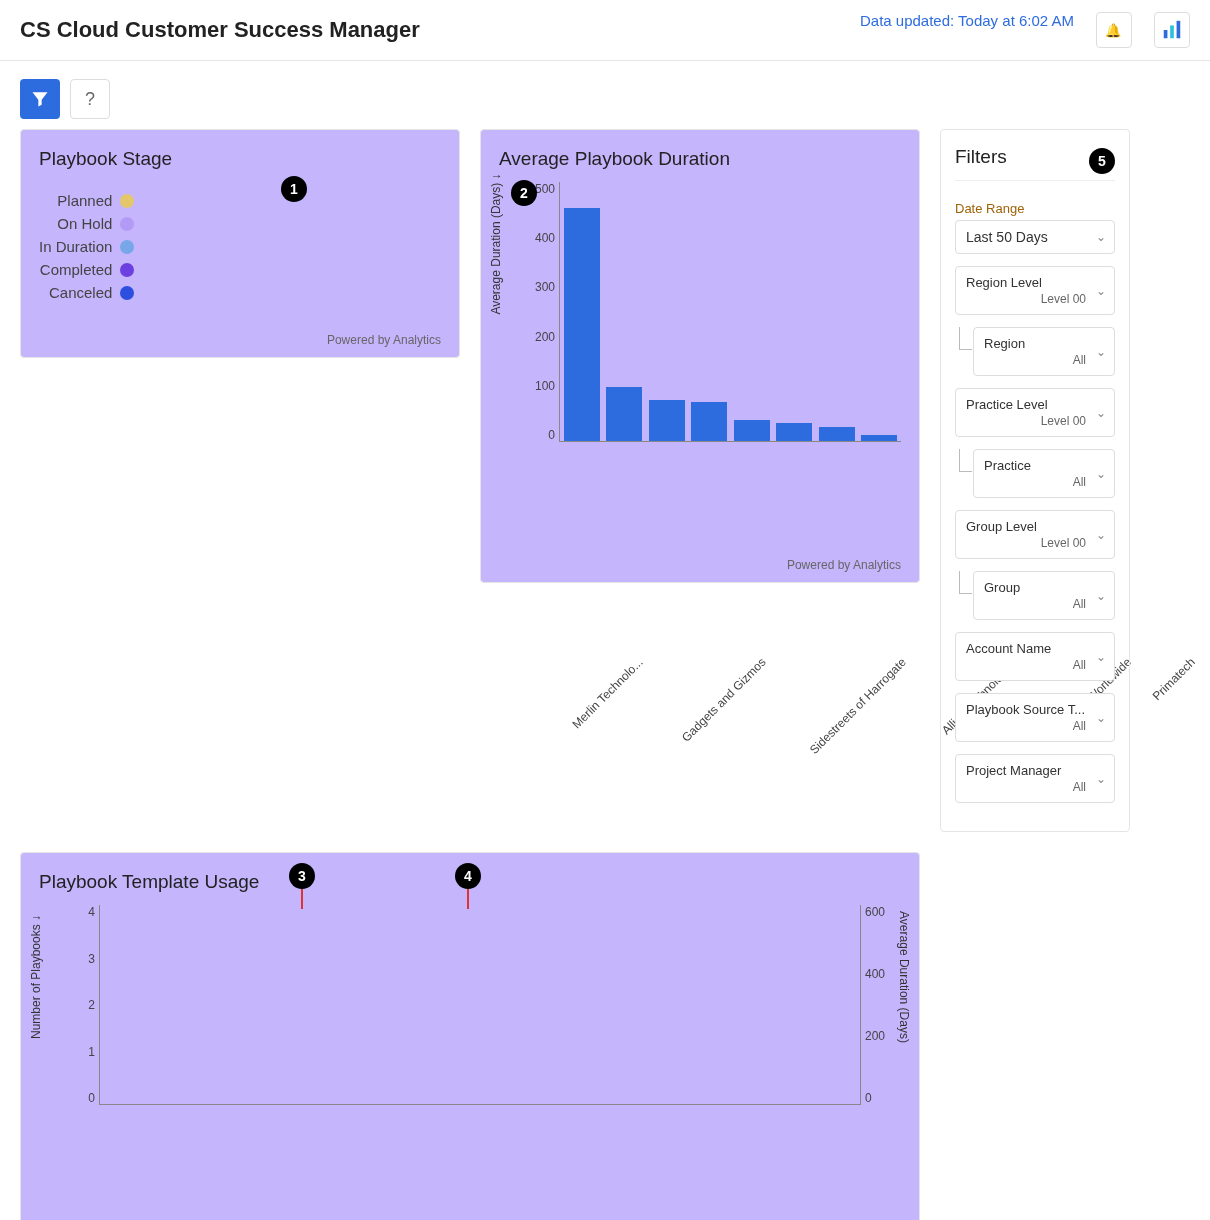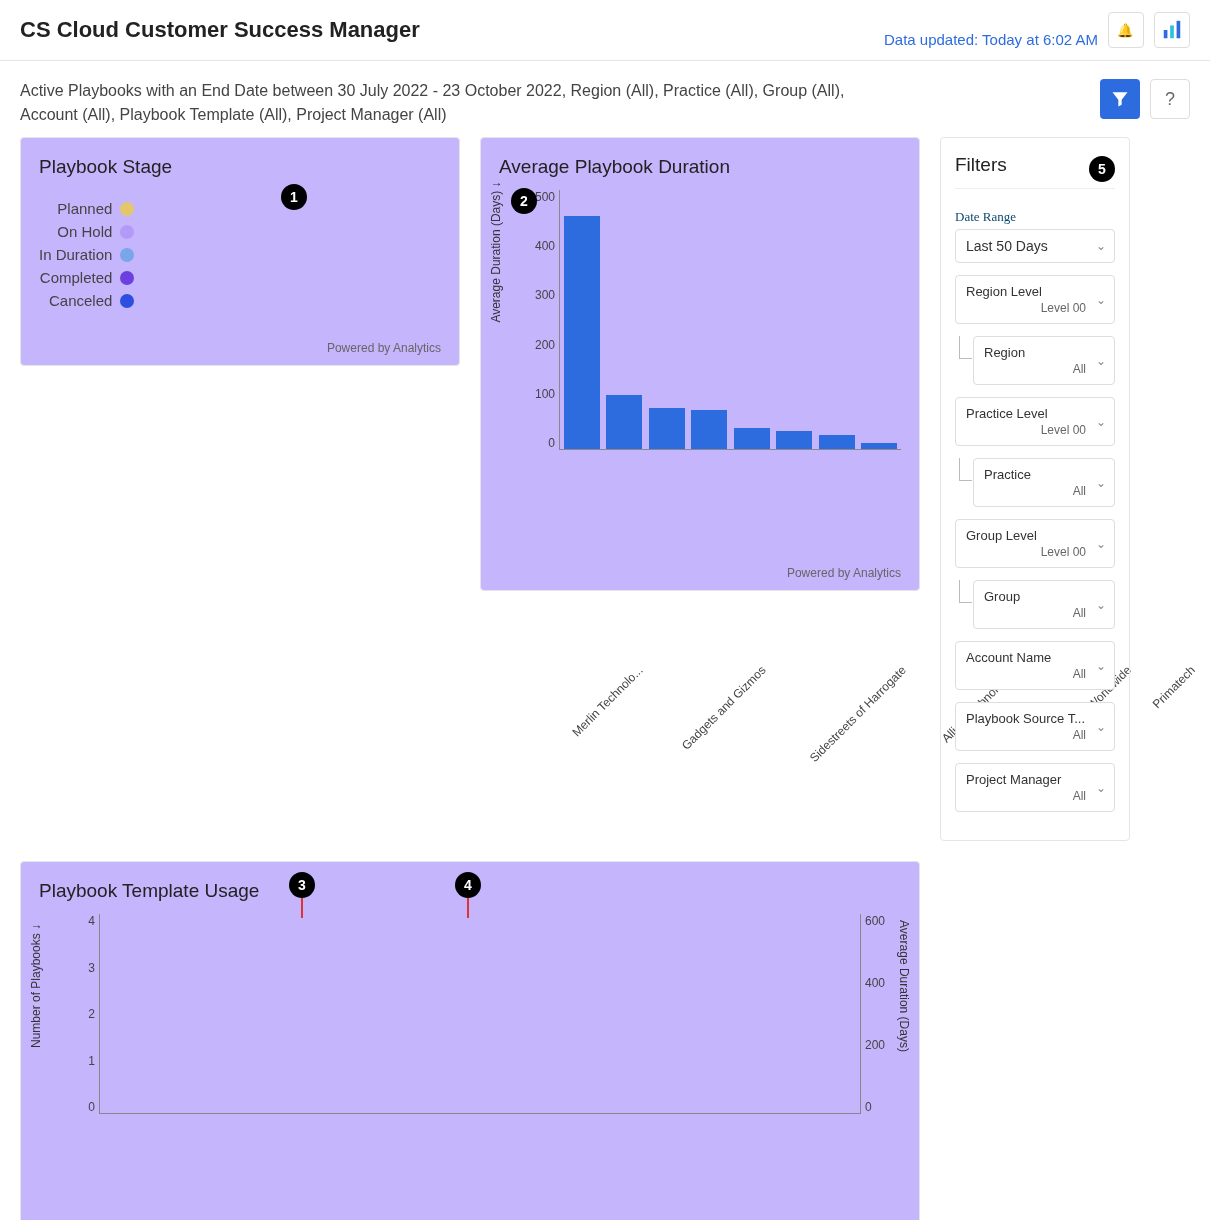--- a/index.html
+++ b/index.html
@@ -1,19 +1,19 @@
 <!DOCTYPE html>
 <html><head>
 <meta charset="utf-8">
 <style>
 * { box-sizing: border-box; margin: 0; padding: 0; }
 body { font-family: -apple-system, BlinkMacSystemFont, "Segoe UI", Arial, sans-serif; background: #fff; color: #222; width: 1210px; }
 .header { display: flex; align-items: center; justify-content: space-between; padding: 12px 20px; border-bottom: 1px solid #e5e5e5; }
 .header h1 { font-size: 22px; font-weight: 600; }
-.header-right { display: flex; align-items: flex-end; gap: 10px; }
+.header-right { display: flex; align-items: flex-start; gap: 22px; }
 .updated { color: #2d6cdf; font-size: 15px; }
 .icon-btn { width: 36px; height: 36px; border: 1px solid #ddd; border-radius: 4px; background: #fff; display: flex; align-items: center; justify-content: center; cursor: pointer; }
 .subheader { display: flex; align-items: flex-start; justify-content: space-between; padding: 18px 20px 10px; gap: 20px; }
 .subheader .desc { font-size: 16px; color: #444; line-height: 1.5; max-width: 880px; }
 .actions { display: flex; gap: 10px; }
 .filter-btn { width: 40px; height: 40px; background: #2d6cdf; border: none; border-radius: 4px; display: flex; align-items: center; justify-content: center; cursor: pointer; }
 .help-btn { width: 40px; height: 40px; background: #fff; border: 1px solid #ddd; border-radius: 4px; font-size: 18px; cursor: pointer; color: #666; }
 .layout { display: grid; grid-template-columns: 440px 440px 190px; gap: 20px; padding: 0 20px 30px; align-items: start; }
 .card { border: 1px solid #e5e5e5; border-radius: 4px; padding: 18px 18px 10px; position: relative; background: #c4b5fd; }
 .card h2 { font-size: 19px; font-weight: 400; margin-bottom: 12px; }
@@ -43,21 +43,21 @@
 .bar { flex: 1; background: #2d6cdf; }
 .group { flex: 1; display: flex; align-items: flex-end; gap: 2px; }
 .bar2 { flex: 1; background: #4554e3; }
 .bar3 { flex: 1; background: #7e5bef; }
 .xlabels { display: flex; position: absolute; bottom: -110px; left: 40px; right: 0; }
 .xlabels span { flex: 1; transform: rotate(-45deg); transform-origin: top right; font-size: 12px; white-space: nowrap; text-align: right; padding-right: 10px; color: #444; }
 
 
 .filters { border: 1px solid #e5e5e5; border-radius: 4px; padding: 16px 14px; position: relative; }
 .filters h2 { font-size: 19px; font-weight: 400; margin-bottom: 20px; border-bottom: 1px solid #eee; padding-bottom: 12px; }
-.flabel { font-size: 13px; color: #0c4a6e; margin-bottom: 4px; display: block; font-family: Liberation Serif, serif; }
+.flabel { font-size: 13px; color: #a16207; margin-bottom: 4px; display: block; }
 .fbox { width: 100%; border: 1px solid #ddd; border-radius: 4px; padding: 8px 28px 8px 10px; font-size: 14px; background: #fff; cursor: pointer; position: relative; margin-bottom: 12px; }
 .fbox.small { font-size: 13px; }
 .fbox .main { color: #333; }
 .fbox .sub { color: #666; font-size: 12px; display: block; margin-top: 2px; text-align: right; }
 .fbox .chev { position: absolute; right: 8px; top: 50%; transform: translateY(-50%); color: #888; font-size: 12px; }
 .indent { margin-left: 18px; position: relative; }
 .indent::before { content: ""; position: absolute; left: -14px; top: 0; width: 12px; height: 22px; border-left: 1px solid #bbb; border-bottom: 1px solid #bbb; }
 
 .combo-legend { display: flex; justify-content: center; gap: 24px; font-size: 14px; margin-bottom: 10px; }
 .combo-legend span { display: inline-flex; align-items: center; gap: 6px; }
@@ -77,21 +77,20 @@
       <svg width="22" height="22" viewBox="0 0 24 24">
           <rect x="3" y="12" width="4" height="9" fill="#2d6cdf"></rect>
           <rect x="10" y="7" width="4" height="14" fill="#2dbfdf"></rect>
           <rect x="17" y="2" width="4" height="19" fill="#2d6cdf"></rect>
         </svg>
     </button>
   </div>
 </div>
 
 <div class="subheader">
-  <div class="desc">Active Playbooks with an End Date between 30 July 2022 - 23 October 2022, Region (All), Practice (All), Group (All), Account (All), Playbook Template (All), Project Manager (All)</div>
   <div class="actions">
     <button class="filter-btn">
       <svg width="20" height="20" viewBox="0 0 24 24">
           <path fill="#fff" d="M3 4h18l-7 9v6l-4 2v-8z"></path>
         </svg>
     </button>
     <button class="help-btn">?</button>
   </div>
 </div>
 

